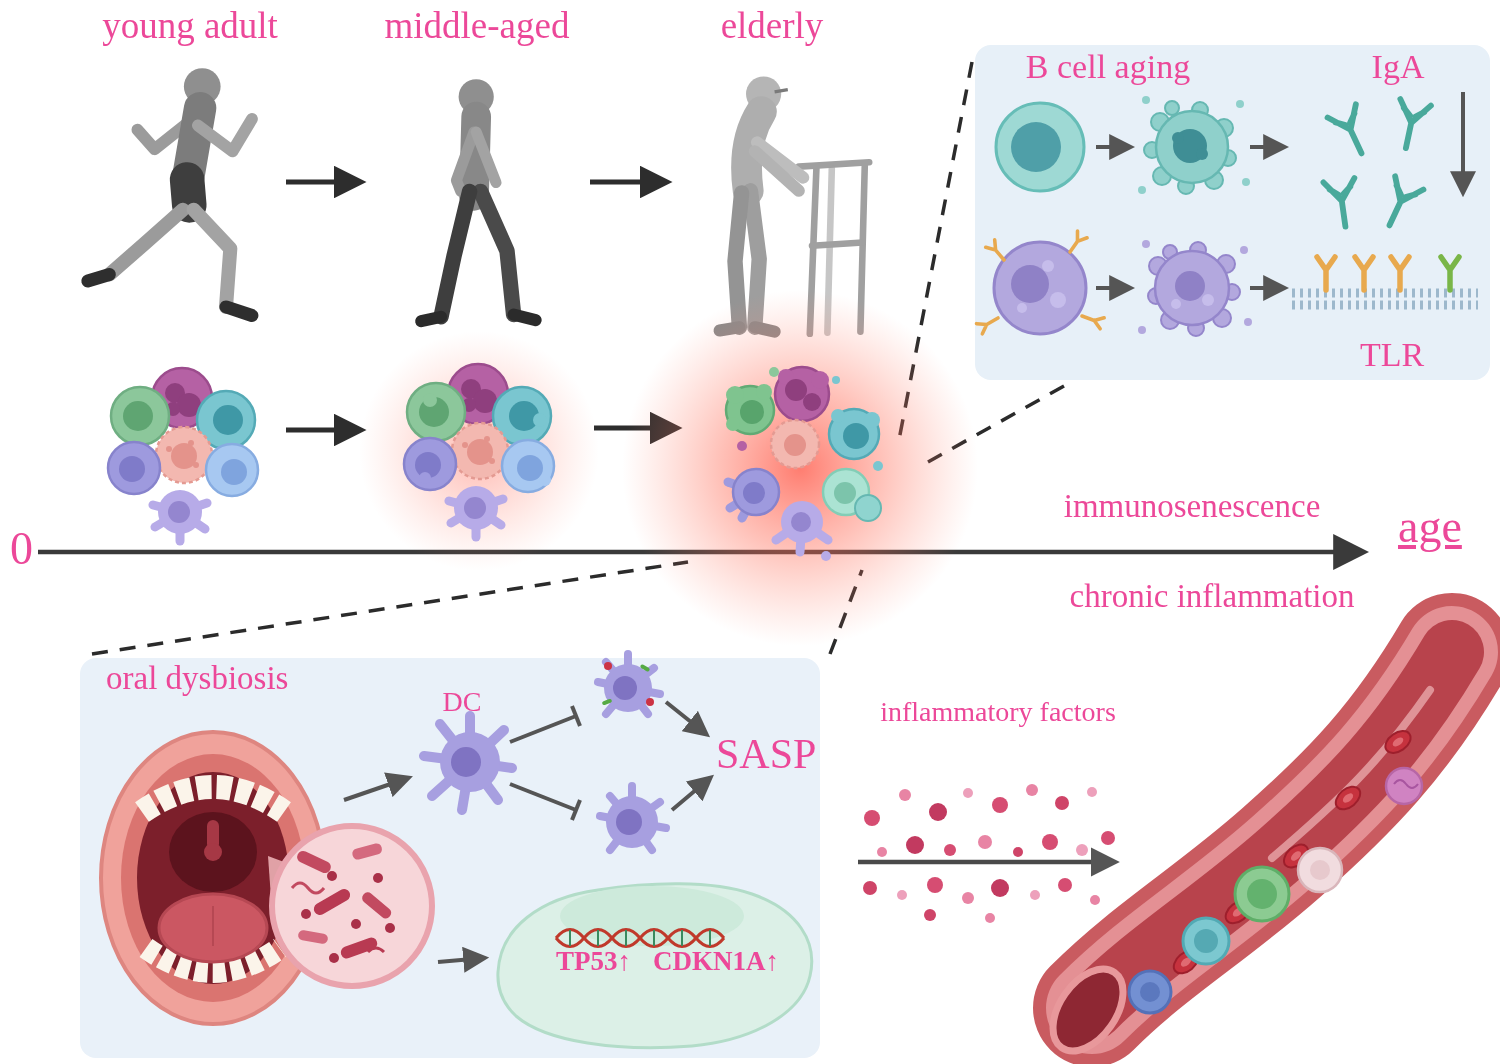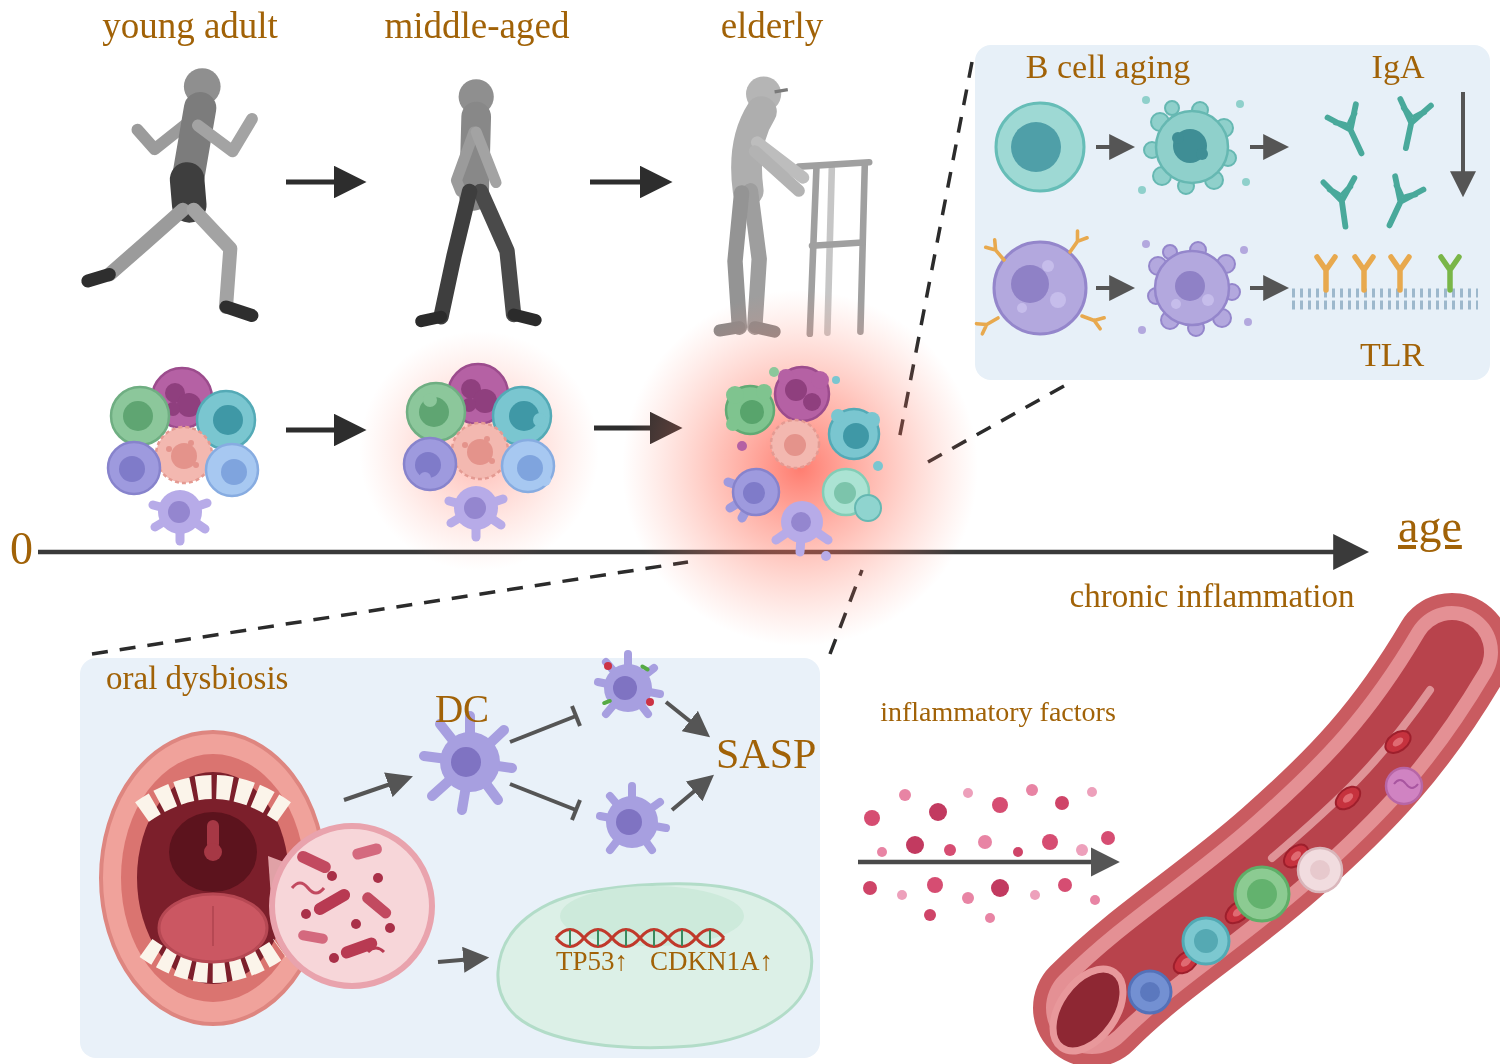--- a/index.html
+++ b/index.html
@@ -1,23 +1,23 @@
 <!DOCTYPE html>
 <html><head>
 <meta charset="utf-8">
 <style>
   html,body{margin:0;padding:0;background:#fff;}
   #canvas{position:relative;width:1500px;height:1064px;background:#ffffff;overflow:hidden;
           font-family:"Liberation Serif", serif;}
   svg{position:absolute;left:0;top:0;}
-  .lbl{position:absolute;color:#a16207;white-space:nowrap;font-family:"Liberation Serif", serif;}
+  .lbl{position:absolute;color:#ec4899;white-space:nowrap;font-family:"Liberation Serif", serif;}
   .center{transform:translateX(-50%);}
   .fs46{font-size:46px;} .fs37{font-size:37px;} .fs36{font-size:28px;}
-  .fs33{font-size:33px;} .fs31{font-size:39px;} .fs29{font-size:34px;}
-  .fs42{font-size:42px;} .fs27{font-size:27px;}
+  .fs33{font-size:33px;} .fs31{font-size:28px;} .fs29{font-size:34px;}
+  .fs42{font-size:42px;} .fs27{font-size:27px;font-weight:bold;}
   .wrap{white-space:normal;text-align:center;line-height:1.15;}
   .genes{display:flex;gap:22px;}
 </style>
 </head>
 <body>
 
 <div id="canvas">
 
 <svg width="1500" height="1064" viewBox="0 0 1500 1064">
   <defs>
@@ -461,20 +461,21 @@
     </g>
   </g>
 </svg>
 
 <div class="lbl center fs37" style="left:190px;top:4px;">young adult</div>
 <div class="lbl center fs37" style="left:477px;top:4px;text-align:center;">middle-aged</div>
 <div class="lbl center fs37" style="left:772px;top:4px;">elderly</div>
 
 <div class="lbl fs46" style="left:10px;top:522px;">0</div>
 <div class="lbl fs46" style="left:1398px;top:500px;text-decoration:underline;">age</div>
+<div class="lbl center fs33" style="left:1192px;top:488px;">immunosenescence</div>
 <div class="lbl center fs33" style="left:1212px;top:578px;">chronic inflammation</div>
 
 <div class="lbl center fs29" style="left:1108px;top:48px;">B cell aging</div>
 <div class="lbl center fs29" style="left:1388px;top:48px;margin-left:10px;">IgA</div>
 <div class="lbl center fs29" style="left:1392px;top:336px;">TLR</div>
 
 <div class="lbl fs33" style="left:106px;top:660px;">oral dysbiosis</div>
 <div class="lbl center fs31" style="left:462px;top:686px;">DC</div>
 <div class="lbl fs42" style="left:716px;top:730px;">SASP</div>
 <div class="lbl fs27 genes" style="left:556px;top:946px;">

